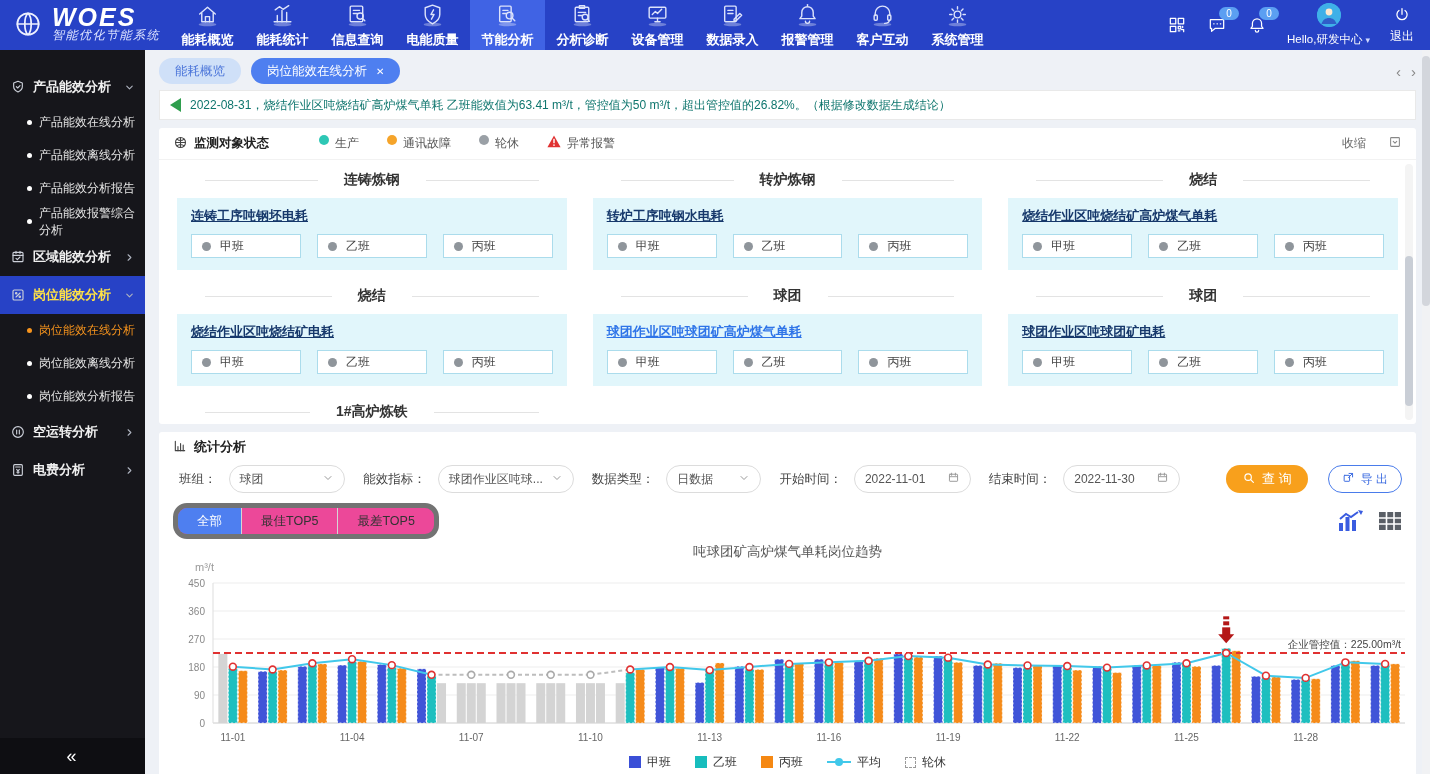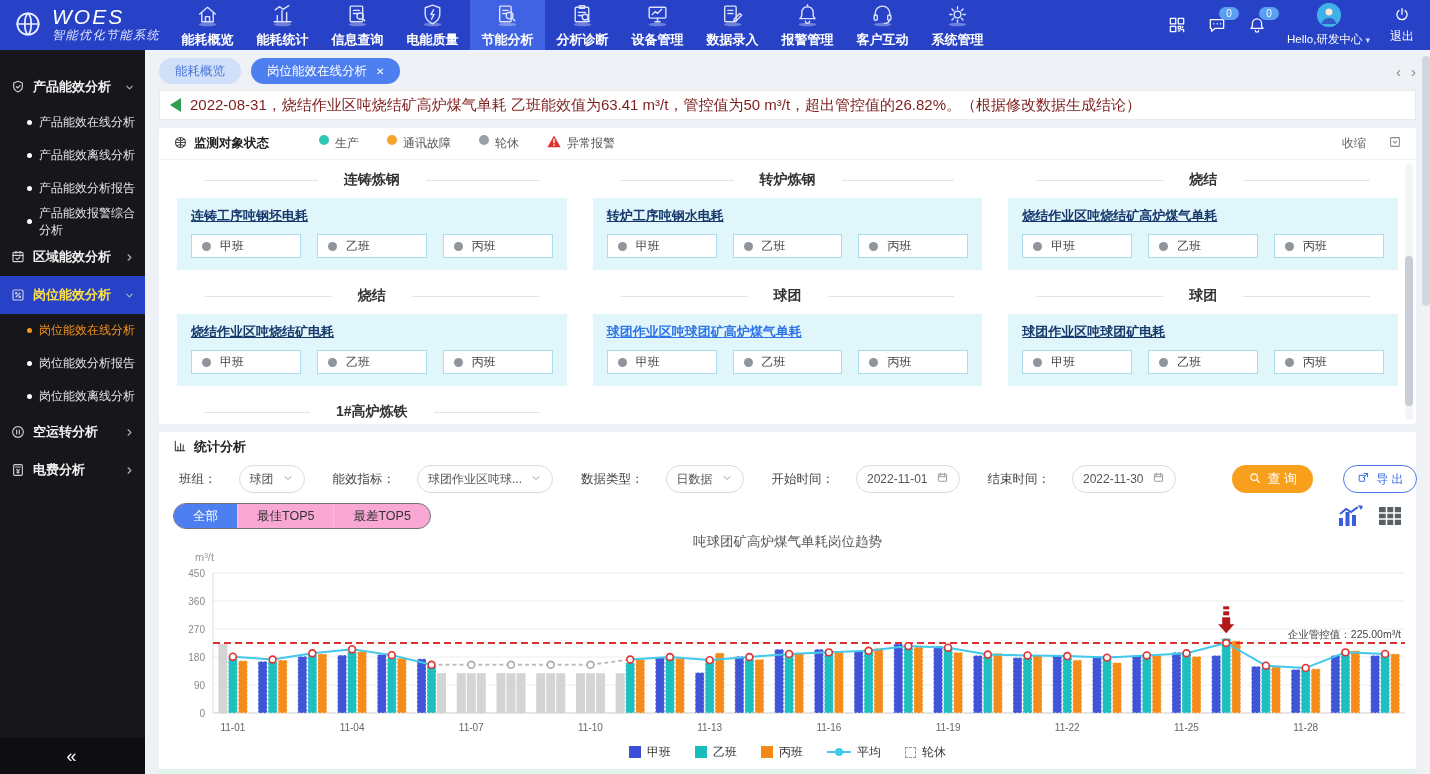--- a/index.html
+++ b/index.html
@@ -1,21 +1,21 @@
 <!DOCTYPE html>
 <html><head>
 <meta charset="utf-8">
 <style>
   *{box-sizing:border-box;margin:0;padding:0}
   html,body{width:1430px;height:774px;overflow:hidden;background:#eef1f6;
     font-family:"Liberation Sans","DejaVu Sans",sans-serif;font-size:12px;color:#333}
   
   .header{position:absolute;top:0;left:0;width:1430px;height:50px;background:#2742c6;display:flex;align-items:stretch;z-index:5}
   .logo{width:170px;display:flex;align-items:center;gap:8px;padding-left:12px;color:#fff}
-  .logo-title{font-size:21px;font-weight:normal;font-style:italic;letter-spacing:2px;line-height:20px}
+  .logo-title{font-size:25px;font-weight:bold;font-style:italic;letter-spacing:2px;line-height:20px}
   .logo-sub{font-size:12px;color:#dfe5ff;letter-spacing:1.5px;font-style:italic}
   .nav{display:flex}
   .nav-item{width:75px;display:flex;flex-direction:column;align-items:center;justify-content:center;color:#fff;
     font-size:13px;font-weight:bold;cursor:pointer;gap:1px}
   .nav-item.active{background:#4063e4}
   .hdr-right{margin-left:auto;display:flex;align-items:center;gap:20px;padding-right:16px;color:#fff}
   .hicon{position:relative;display:inline-flex;cursor:pointer}
   .badge{position:absolute;top:-8px;left:12px;background:#5b9ff2;border-radius:8px;min-width:20px;height:13px;
     line-height:13px;text-align:center;font-size:10px;padding:0 4px}
   .user{display:flex;flex-direction:column;align-items:center;font-size:11.5px;cursor:pointer;gap:5px}
@@ -38,21 +38,21 @@
   .main{position:absolute;top:50px;left:145px;width:1285px;height:724px;overflow:hidden}
   .tabbar{display:flex;align-items:center;gap:10px;padding:8px 14px 6px}
   .tab-list{display:flex;gap:10px}
   .tab{height:26px;padding:0 16px;border-radius:13px;background:#cfe0f8;color:#4a74d9;display:flex;align-items:center;gap:9px;font-size:12.5px;cursor:pointer;white-space:nowrap}
   .tab.active{background:#4e7ff0;color:#fff}
   .tab-close{font-size:10px;cursor:pointer}
   .tab-arrows{margin-left:auto;color:#888;display:flex;gap:10px;font-size:15px}
   .tab-arrows span{cursor:pointer}
   .alert{background:#fff;border:1px solid #e9e9e9;margin:0 14px 8px;height:30px;display:flex;align-items:center;padding:0 10px;gap:9px}
   .alert-marker{width:0;height:0;border-top:7px solid transparent;border-bottom:7px solid transparent;border-right:11px solid #2f9e4e;flex:none}
-  .alert-text{color:#7f1d1d;font-size:15px;white-space:nowrap;overflow:hidden}
+  .alert-text{color:#0f766e;font-size:12px;white-space:nowrap;overflow:hidden}
   .panel{background:#fff;margin:0 14px;border-radius:3px;position:relative}
   
   .monitor{height:296px;overflow:hidden}
   .mon-head{height:32px;display:flex;align-items:center;padding:0 14px;border-bottom:1px solid #f2f2f2}
   .mon-title{font-weight:bold;display:flex;gap:6px;align-items:center;color:#222;font-size:12.5px;margin-right:50px}
   .statuses{display:flex;gap:28px}
   .status{display:flex;gap:6px;color:#555}
   .sdot{width:10px;height:10px;border-radius:50%;flex:none}
   .collapse{margin-left:auto;color:#666;display:flex;align-items:center;gap:22px;cursor:pointer}
   .mgrid{display:grid;grid-template-columns:repeat(3,1fr);column-gap:26px;row-gap:10px;padding:4px 18px 0}
@@ -63,27 +63,27 @@
   .gind{display:inline-block;font-weight:bold;font-size:13px;color:#16386b;text-decoration:underline;margin-bottom:9px;cursor:pointer;white-space:nowrap}
   .gind.sel{color:#2e74e8}
   .shifts{display:flex;gap:16px}
   .shift{flex:1;height:24px;background:#fff;border:1px solid #abdcec;display:flex;align-items:center;gap:9px;padding:0 10px;cursor:pointer;color:#444}
   .shift .dot{width:9px;height:9px;border-radius:50%;background:#8f959b;flex:none}
   .mon-scroll{position:absolute;right:3px;top:36px;bottom:4px;width:8px;background:#f4f4f4;border-radius:4px}
   .mon-thumb{position:absolute;left:0;width:8px;top:92px;height:150px;background:#c9ced6;border-radius:4px;cursor:pointer}
   
   .stats{margin-top:8px;padding-bottom:4px}
   .stats-head{height:30px;display:flex;align-items:center;gap:7px;padding:0 14px;font-weight:bold;color:#222;font-size:13px}
-  .filters{display:flex;align-items:center;gap:22px;padding:3px 14px 10px;color:#444;flex-wrap:nowrap}
+  .filters{display:flex;align-items:center;gap:12px;padding:3px 14px 10px;color:#444;flex-wrap:nowrap}
   .fl-label{font-size:12.5px;white-space:nowrap;margin-left:6px}
   .pill{height:28px;border:1px solid #dcdcdc;border-radius:14px;background:#fff;display:flex;align-items:center;justify-content:space-between;padding:0 10px;gap:8px;color:#555;cursor:pointer;white-space:nowrap}
   .btn-query{height:28px;border-radius:14px;background:#f8a01c;color:#fff;display:flex;align-items:center;gap:6px;padding:0 16px;font-size:13px;cursor:pointer;margin-left:34px;white-space:nowrap}
   .btn-export{height:28px;border-radius:14px;border:1px solid #4a7ceb;color:#3a6ae0;display:flex;align-items:center;gap:6px;padding:0 13px;background:#fff;cursor:pointer;margin-left:8px;white-space:nowrap}
   .seg-row{display:flex;align-items:center;padding:0 14px 2px}
-  .seg{display:flex;border:1px solid #737373;border-radius:14px;overflow:hidden;height:26px;background:#f9a8d4}
+  .seg{display:flex;border:5px solid #737373;border-radius:14px;overflow:hidden;height:36px;background:#ec4899}
   .seg-item{padding:0 19px;display:flex;align-items:center;font-size:12.5px;color:#333;cursor:pointer;border-left:1px solid #d5d5d5}
   .seg-item:first-child{border-left:none}
   .seg-item.active{background:#4e7ff0;color:#fff}
   .view-toggles{margin-left:auto;display:flex;gap:15px;align-items:center}
   .view-toggles span{cursor:pointer;display:inline-flex}
   .chart-title{text-align:center;font-size:13.5px;color:#555;margin-top:2px}
   .unit{color:#999;font-size:11px;margin:0 0 0 36px;height:14px}
   .chart-wrap{padding:0 8px}
   .chart-legend{display:flex;justify-content:center;gap:24px;align-items:center;color:#333;font-size:12px;margin-top:2px;height:20px}
   .lg-item{display:flex;align-items:center;gap:6px}
@@ -318,25 +318,25 @@
             <path d="M6 9l6 6 6-6"></path>
           </svg>
         </span>
       </div>
       <div class="sb-sub active">
         <span class="bullet"></span>
         <span>岗位能效在线分析</span>
       </div>
       <div class="sb-sub">
         <span class="bullet"></span>
-        <span>岗位能效分析报告</span>
+        <span>岗位能效离线分析</span>
       </div>
       <div class="sb-sub">
         <span class="bullet"></span>
-        <span>岗位能效离线分析</span>
+        <span>岗位能效分析报告</span>
       </div>
       <div class="sb-group">
         <span style="display:inline-flex">
           <svg width="16" height="16" viewBox="0 0 24 24" fill="none" stroke="#cdd1da" stroke-width="1.7" stroke-linecap="round" stroke-linejoin="round">
             <circle cx="12" cy="12" r="8"></circle>
             <path d="M10 9v6M14 9v6"></path>
           </svg>
         </span>
         <span>空运转分析</span>
         <span class="sb-arrow">

